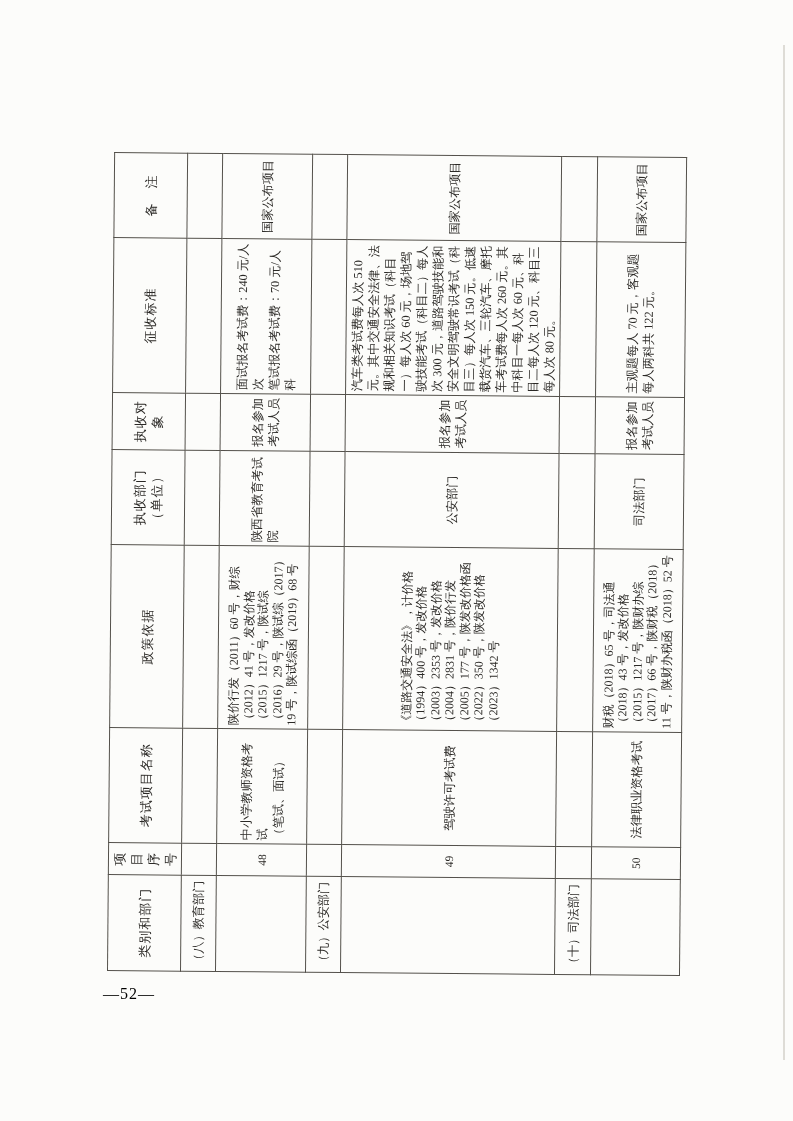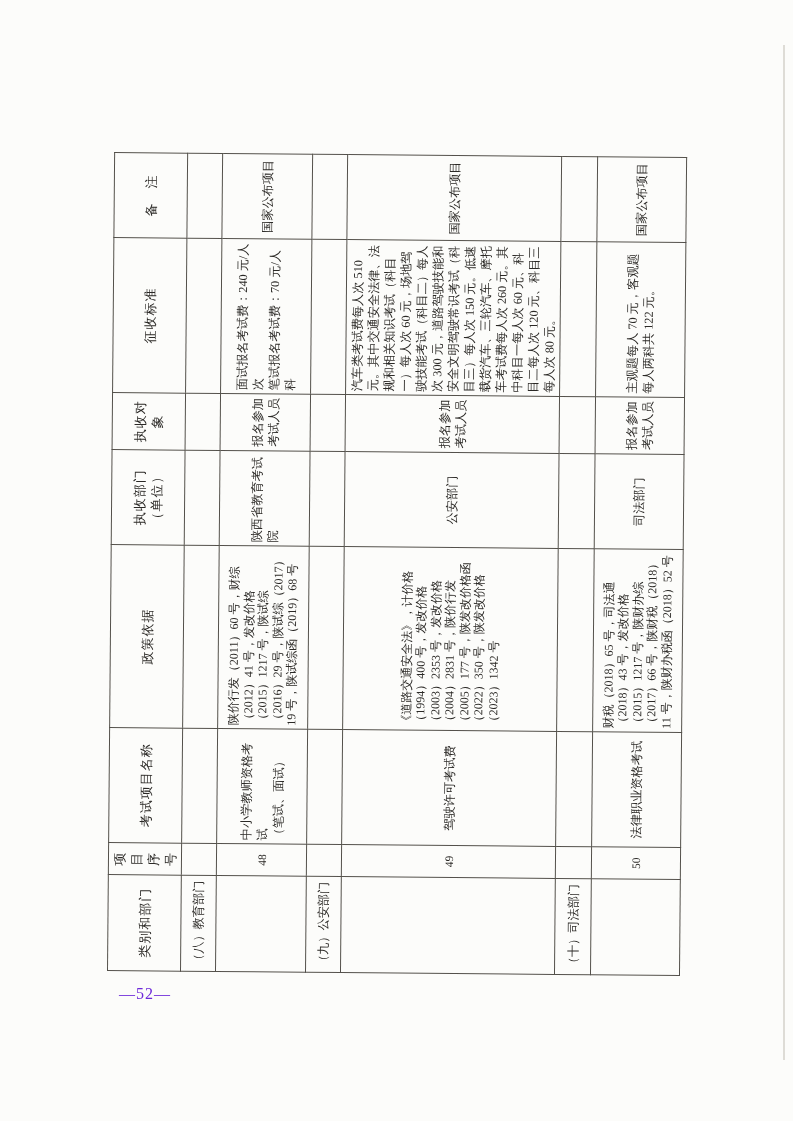--- a/index.html
+++ b/index.html
@@ -41,22 +41,22 @@
   }
   td{
     font-size:12.2px;line-height:16px;
   }
   td.c{text-align:center;}
   td.l{text-align:left;}
   .pre{white-space:pre-line;}
   td.policy{font-size:12px;line-height:14.5px;text-align:left;}
   td.seq{font-size:11.5px;}
   .pagenum{
-    position:absolute;left:119px;top:985px;
-    font-size:16px;letter-spacing:1px;color:#6d28d9;
+    position:absolute;left:103px;top:985px;
+    font-size:16px;letter-spacing:1px;color:#000000;
   }
 </style>
 </head>
 <body>
 
 <div class="page">
 
   <div class="edge-artifact"></div>
 
   <div class="rot">

